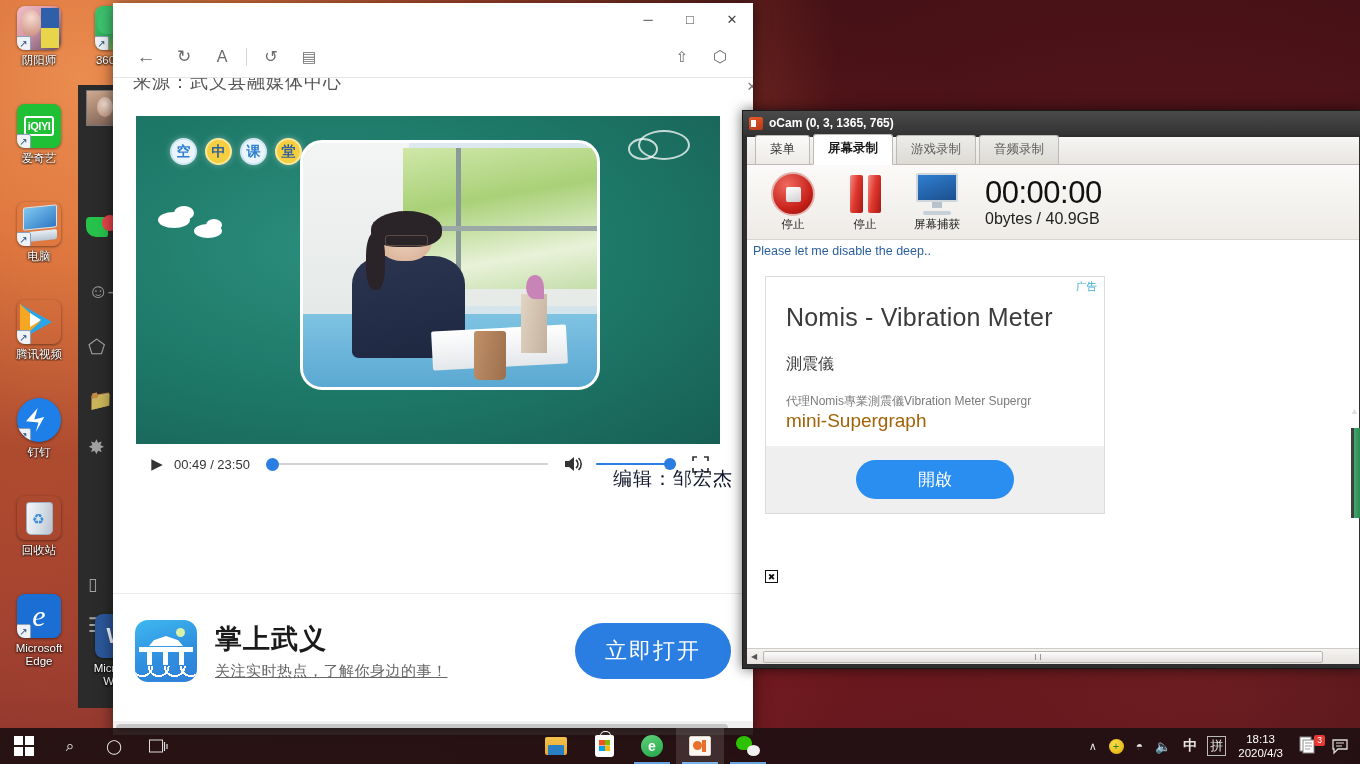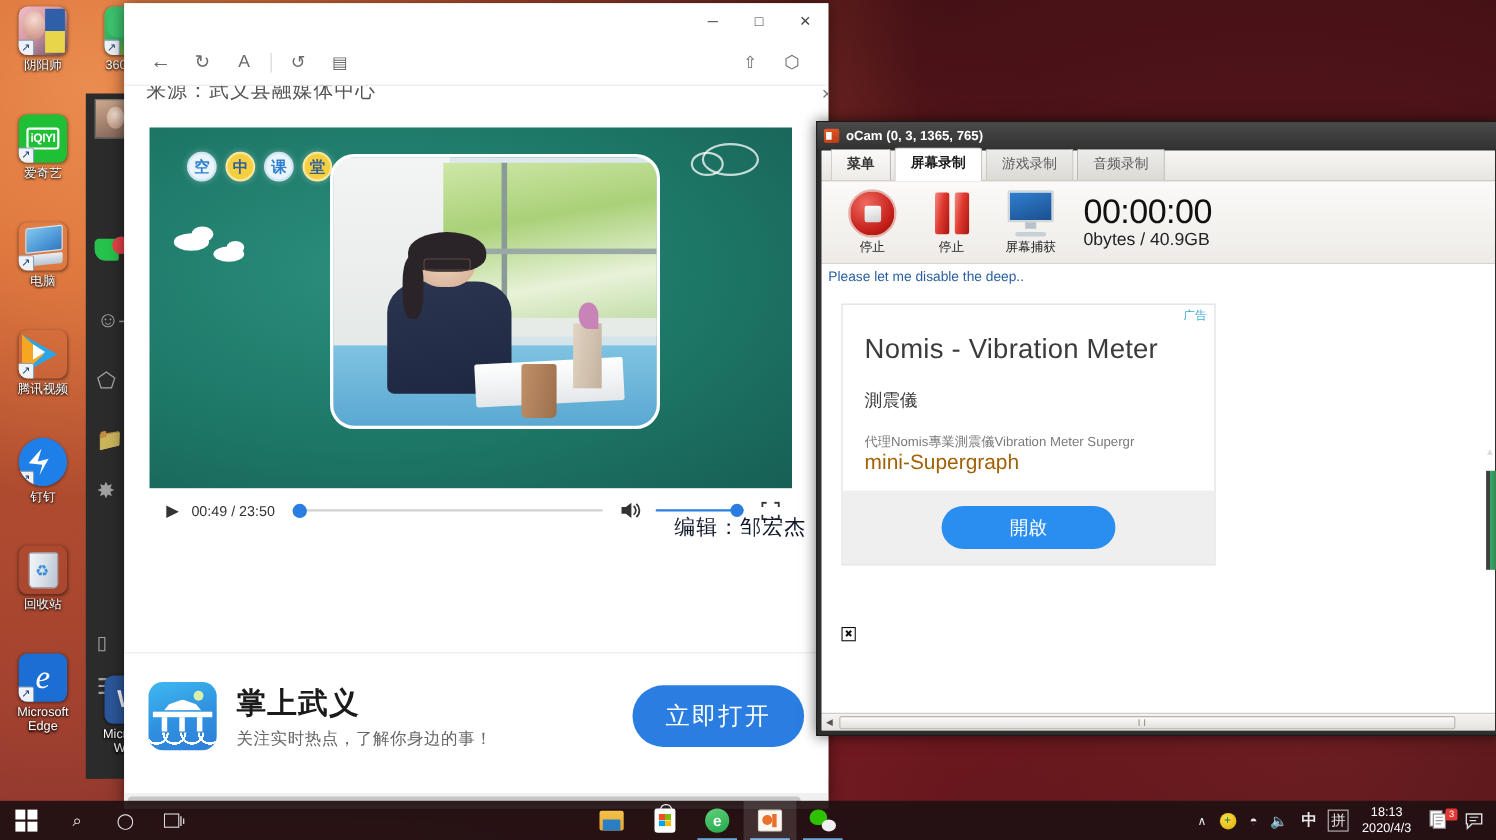--- a/index.html
+++ b/index.html
@@ -202,21 +202,21 @@
   .ad-logo .p1{position:absolute;left:12px;top:32px;width:5px;height:13px;background:#fff;}
   .ad-logo .p2{position:absolute;left:28px;top:32px;width:5px;height:13px;background:#fff;}
   .ad-logo .p3{position:absolute;left:44px;top:32px;width:5px;height:13px;background:#fff;}
   .ad-logo .wave{position:absolute;left:0;bottom:0;width:100%;height:16px;
     background:radial-gradient(circle at 12% 0,transparent 9px,#fff 9px,#fff 11px,transparent 11px),
                radial-gradient(circle at 38% 0,transparent 9px,#fff 9px,#fff 11px,transparent 11px),
                radial-gradient(circle at 64% 0,transparent 9px,#fff 9px,#fff 11px,transparent 11px),
                radial-gradient(circle at 90% 0,transparent 9px,#fff 9px,#fff 11px,transparent 11px);}
   .ad-text{margin-left:18px;flex:1;}
   .ad-title{font-size:27px;font-weight:bold;color:#1a1a1a;letter-spacing:1px;line-height:34px;}
-  .ad-sub{font-size:15px;color:#666;margin-top:6px;letter-spacing:.5px;}
+  .ad-sub{font-size:15px;color:#666;margin-top:6px;letter-spacing:.5px;text-decoration:underline;}
   .ad-btn{background:#2a7de1;color:#fff;font-size:22px;padding:13px 30px;border-radius:28px;
           letter-spacing:2px;border:none;cursor:pointer;}
   .br-hscroll{position:absolute;left:0;bottom:0;width:100%;height:14px;background:#f0f0f0;}
   .br-hscroll .th{position:absolute;left:3px;top:3px;width:612px;height:8px;background:#c6c6c6;border-radius:4px;}
 
   
   .ocam{position:absolute;left:742px;top:110px;width:622px;height:559px;
         background:#2e2e2e;border:1px solid #1a1a1a;z-index:8;
         box-shadow:0 0 12px rgba(0,0,0,.6);}
   .oc-title{height:24px;display:flex;align-items:center;padding:0 6px;
@@ -224,21 +224,21 @@
   .oc-ico{width:14px;height:13px;margin-right:6px;flex:0 0 auto;position:relative;
     background:linear-gradient(160deg,#e85a2a,#b43a18);border-radius:2px;}
   .oc-ico::after{content:"";position:absolute;left:2px;top:3px;width:5px;height:7px;background:#fff;}
   .oc-body{position:absolute;left:4px;top:26px;right:4px;bottom:4px;
     background:#f2f0ee;display:flex;flex-direction:column;}
   .oc-tabs{display:flex;align-items:flex-end;height:28px;padding-left:8px;
     background:linear-gradient(180deg,#f7f6f4,#e8e5e1);border-bottom:1px solid #bdb9b4;}
   .oc-tab{padding:5px 14px 6px;font-size:12.5px;color:#5b5b5b;
     background:linear-gradient(180deg,#ececea,#dddad5);
     border:1px solid #bdb9b4;border-bottom:none;border-radius:3px 3px 0 0;margin-right:3px;}
-  .oc-tab.dark{color:#333;font-weight:bold;background:linear-gradient(180deg,#fafaf9,#eeebe7);}
+  .oc-tab.dark{color:#333;font-weight:normal;background:linear-gradient(180deg,#fafaf9,#eeebe7);}
   .oc-tab.active{background:#fff;color:#1a1a1a;font-weight:bold;padding-bottom:7px;
     border-bottom:1px solid #fff;margin-bottom:-1px;}
   .oc-toolbar{height:75px;display:flex;align-items:center;padding:4px 10px;
     background:linear-gradient(180deg,#fbfaf8,#eeebe7);border-bottom:1px solid #d8d4cf;}
   .oc-bigbtn{width:72px;display:flex;flex-direction:column;align-items:center;}
   .oc-bigbtn .lbl{font-size:11.5px;color:#222;margin-top:1px;}
   .rec-circle{width:44px;height:44px;border-radius:50%;
     background:radial-gradient(circle at 35% 28%,#f06a60,#c41f18 65%,#8e0f0a 100%);
     border:2px solid #e4b2ad;display:flex;align-items:center;justify-content:center;}
   .rec-circle .sq{width:15px;height:15px;background:linear-gradient(160deg,#fff,#cfcfcf);border-radius:2px;}

